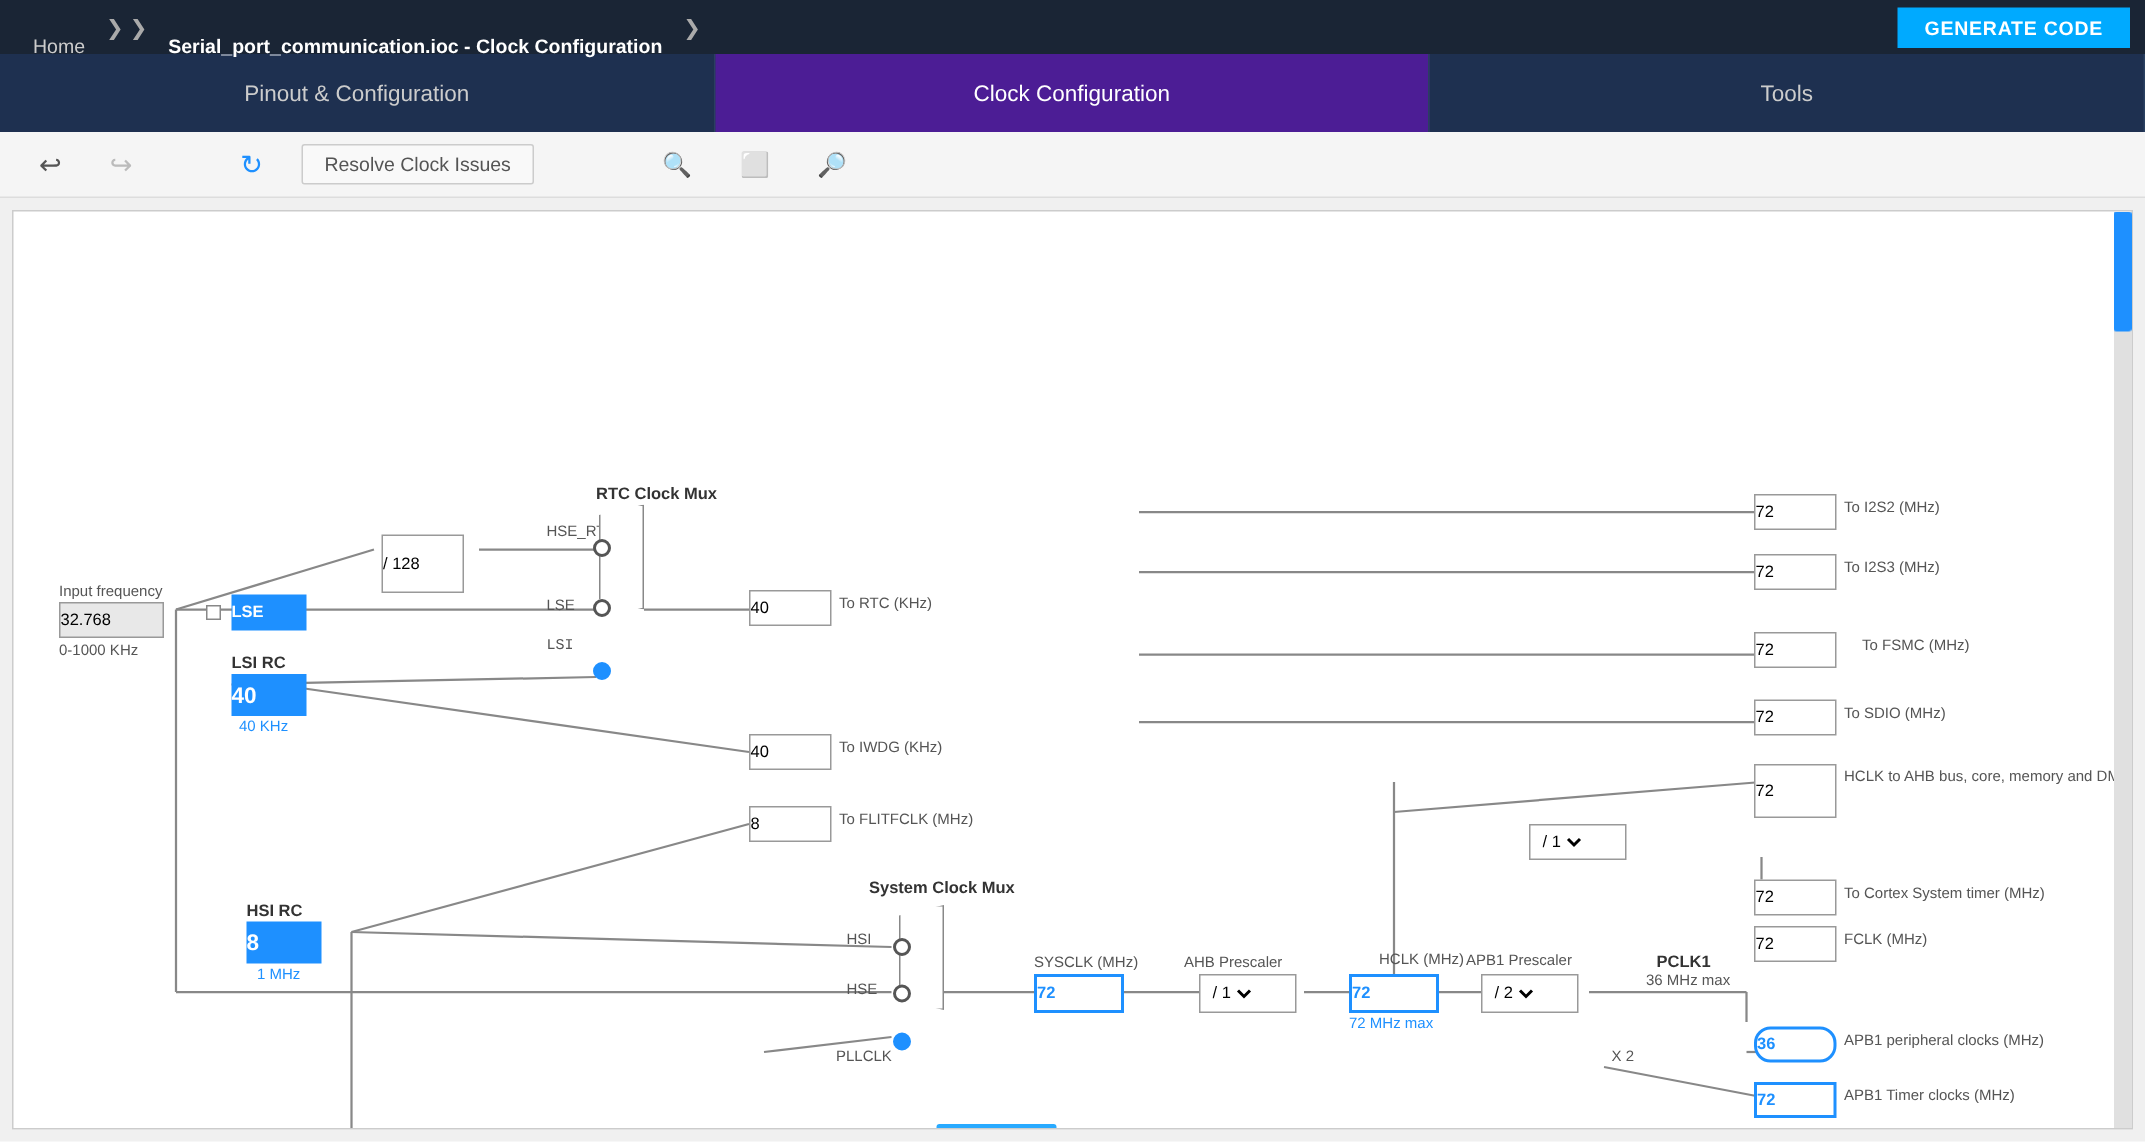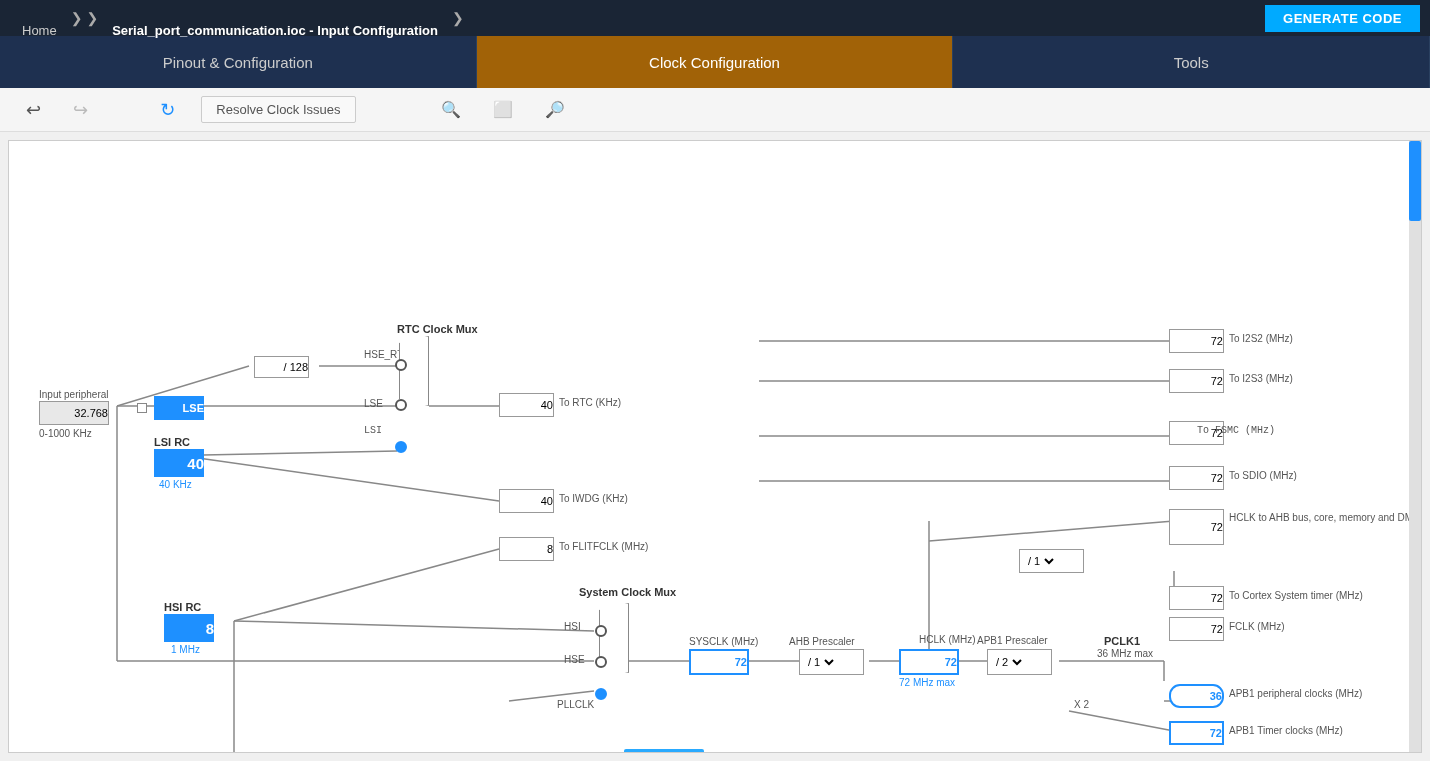--- a/index.html
+++ b/index.html
@@ -56,21 +56,21 @@
       display: flex;
       align-items: center;
       justify-content: center;
       color: #ccc;
       font-size: 15px;
       font-weight: 500;
       cursor: pointer;
       border-right: 1px solid #2a4060;
     }
     .tab.active {
-      background: #a16207;
+      background: #4c1d95;
       color: #fff;
     }
 
     
     .toolbar {
       background: #f5f5f5;
       border-bottom: 1px solid #ddd;
       height: 44px;
       display: flex;
       align-items: center;
@@ -122,21 +122,21 @@
       height: 620px;
     }
 
     
     .box {
       position: absolute;
       border: 1px solid #999;
       background: #fff;
       display: flex;
       align-items: center;
-      justify-content: flex-end;
+      justify-content: flex-start;
       font-size: 11px;
       text-align: center;
     }
     .box.blue-bg {
       background: #1e90ff;
       color: #fff;
       font-weight: bold;
       border: none;
     }
     .box.highlight {
@@ -237,21 +237,21 @@
       clip-path: polygon(0 10%, 100% 0%, 100% 100%, 0 90%);
     }
   </style>
 </head>
 <body>
 
 <div class="top-nav">
   <span class="nav-item">Home</span>
   <span class="nav-chevron">❯</span>
   <span class="nav-chevron">❯</span>
-  <span class="nav-item active">Serial_port_communication.ioc - Input Configuration</span>
+  <span class="nav-item active">Serial_port_communication.ioc - Clock Configuration</span>
   <span class="nav-chevron">❯</span>
   <button class="generate-btn">GENERATE CODE</button>
 </div>
 
 <div class="tab-bar">
   <div class="tab">
     <span>Pinout &amp; Configuration</span>
   </div>
   <div class="tab active">
     <span>Clock Configuration</span>
@@ -330,21 +330,21 @@
         <line x1="280" y1="700" x2="350" y2="680" stroke="#888" stroke-width="1.5"></line>
         <line x1="280" y1="700" x2="350" y2="720" stroke="#888" stroke-width="1.5"></line>
         <line x1="385" y1="700" x2="400" y2="700" stroke="#888" stroke-width="1.5"></line>
 
         <line x1="108" y1="730" x2="195" y2="730" stroke="#888" stroke-width="1.5"></line>
 
         <line x1="225" y1="480" x2="225" y2="670" stroke="#888" stroke-width="1.5"></line>
         <line x1="225" y1="670" x2="260" y2="670" stroke="#888" stroke-width="1.5"></line>
       </svg>
 
-      <div class="label" style="left:30px; top:248px;">Input peripheral</div>
+      <div class="label" style="left:30px; top:248px;">Input frequency</div>
       <div class="box gray-bg" style="left:30px; top:260px; width:70px; height:24px;">
         <span>32.768</span>
       </div>
       <div class="label" style="left:30px; top:287px;">0-1000 KHz</div>
 
       <div class="box blue-bg" style="left:145px; top:255px; width:50px; height:24px;">
         <span>LSE</span>
       </div>
 
       <div style="position:absolute; left:128px; top:262px; width:10px; height:10px; border:1px solid #888; background:#fff;"></div>
@@ -354,21 +354,21 @@
         <span style="font-size:15px;">40</span>
       </div>
       <div class="label blue" style="left:150px; top:338px;">40 KHz</div>
 
       <div class="label bold" style="left:155px; top:460px;">HSI RC</div>
       <div class="box blue-bg" style="left:155px; top:473px; width:50px; height:28px;">
         <span style="font-size:15px;">8</span>
       </div>
       <div class="label blue" style="left:162px; top:503px;">1 MHz</div>
 
-      <div class="box" style="left:245px; top:215px; width:55px; height:22px;padding-left:12px;">
+      <div class="box" style="left:245px; top:215px; width:55px; height:39px;">
         <span>/ 128</span>
       </div>
 
       <div class="label" style="left:355px; top:208px;">HSE_RTC</div>
       <div class="label" style="left:355px; top:257px;">LSE</div>
       <div class="label" style="left:355px; top:284px;font-family:Liberation Mono, monospace;">LSI</div>
 
       <div class="label bold" style="left:388px; top:182px;">RTC Clock Mux</div>
 
       <div class="mux-shape" style="left:390px; top:195px;"></div>
@@ -477,21 +477,21 @@
       <div class="label" style="left:1220px; top:192px;">To I2S2 (MHz)</div>
 
       <div class="box" style="left:1160px; top:228px; width:55px; height:24px;">
         <span>72</span>
       </div>
       <div class="label" style="left:1220px; top:232px;">To I2S3 (MHz)</div>
 
       <div class="box" style="left:1160px; top:280px; width:55px; height:24px;">
         <span>72</span>
       </div>
-      <div class="label" style="left:1188px; top:284px;font-family:Liberation Mono, monospace;">To FSMC (MHz)</div>
+      <div class="label" style="left:1232px; top:284px;">To FSMC (MHz)</div>
 
       <div class="box" style="left:1160px; top:325px; width:55px; height:24px;">
         <span>72</span>
       </div>
       <div class="label" style="left:1220px; top:329px;">To SDIO (MHz)</div>
 
     </div>
   </div>
 
   <div class="scrollbar-v">

